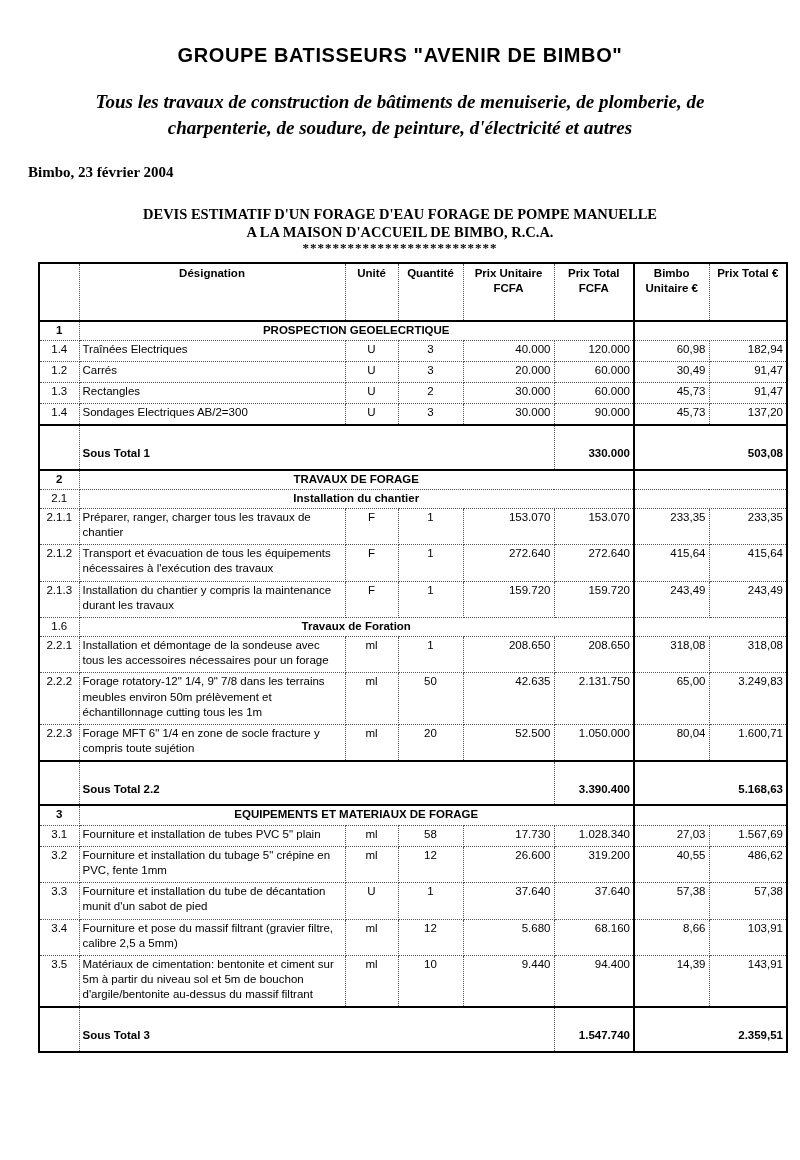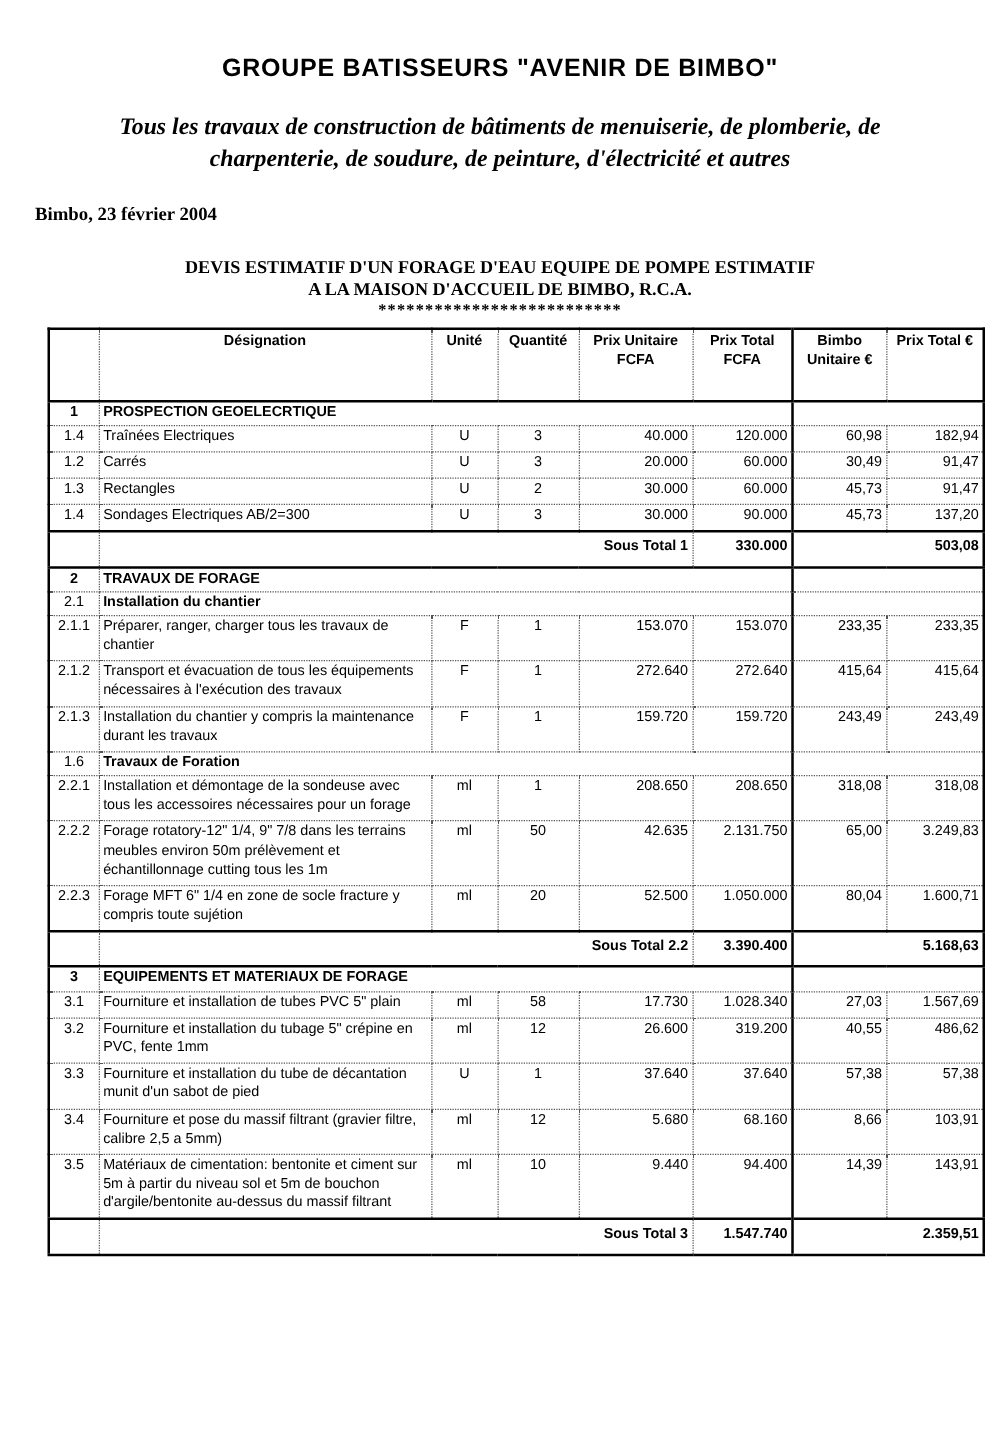--- a/index.html
+++ b/index.html
@@ -71,41 +71,40 @@
   .devis thead th {
     font-weight:bold;
     height:50px;
     border-bottom:2px solid #000;
     padding-top:2px;
   }
   .devis .eur-start { border-left:2px solid #000; }
   .devis tr.subtotal td {
     border-top:2px solid #000;
     border-bottom:2px solid #000;
-    padding-top:4px;
+    padding-top:20px;
     padding-bottom:7px;
-    text-align:right;
   }
   .devis tr.section td { padding-bottom:2px; }
-  .devis .sec-label { text-align:left; font-weight:bold; }
+  .devis .sec-label { text-align:center; font-weight:bold; }
   .devis .num { text-align:center; }
   .devis tr.section.lvl1 .num { font-weight:bold; }
   .devis .ctr { text-align:center; }
   .devis .rt  { text-align:right; }
   .devis .b   { font-weight:bold; }
 </style>
 </head>
 <body>
 
 <div class="page">
   <h1 class="main-title">GROUPE BATISSEURS "AVENIR DE BIMBO"</h1>
   <p class="subtitle">Tous les travaux de construction de bâtiments de menuiserie, de plomberie, de charpenterie, de soudure, de peinture, d'électricité et autres</p>
   <p class="dateline">Bimbo, 23 février 2004</p>
   <div class="doc-title">
-    <div>DEVIS ESTIMATIF D'UN FORAGE D'EAU EQUIPE DE POMPE ESTIMATIF</div>
+    <div>DEVIS ESTIMATIF D'UN FORAGE D'EAU FORAGE DE POMPE MANUELLE</div>
     <div>A LA MAISON D'ACCUEIL DE BIMBO, R.C.A.</div>
   </div>
   <p class="separator">**************************</p>
 
   <table class="devis">
     <colgroup>
       <col style="width:40px">
         <col style="width:266px">
         <col style="width:53px">
         <col style="width:65px">

